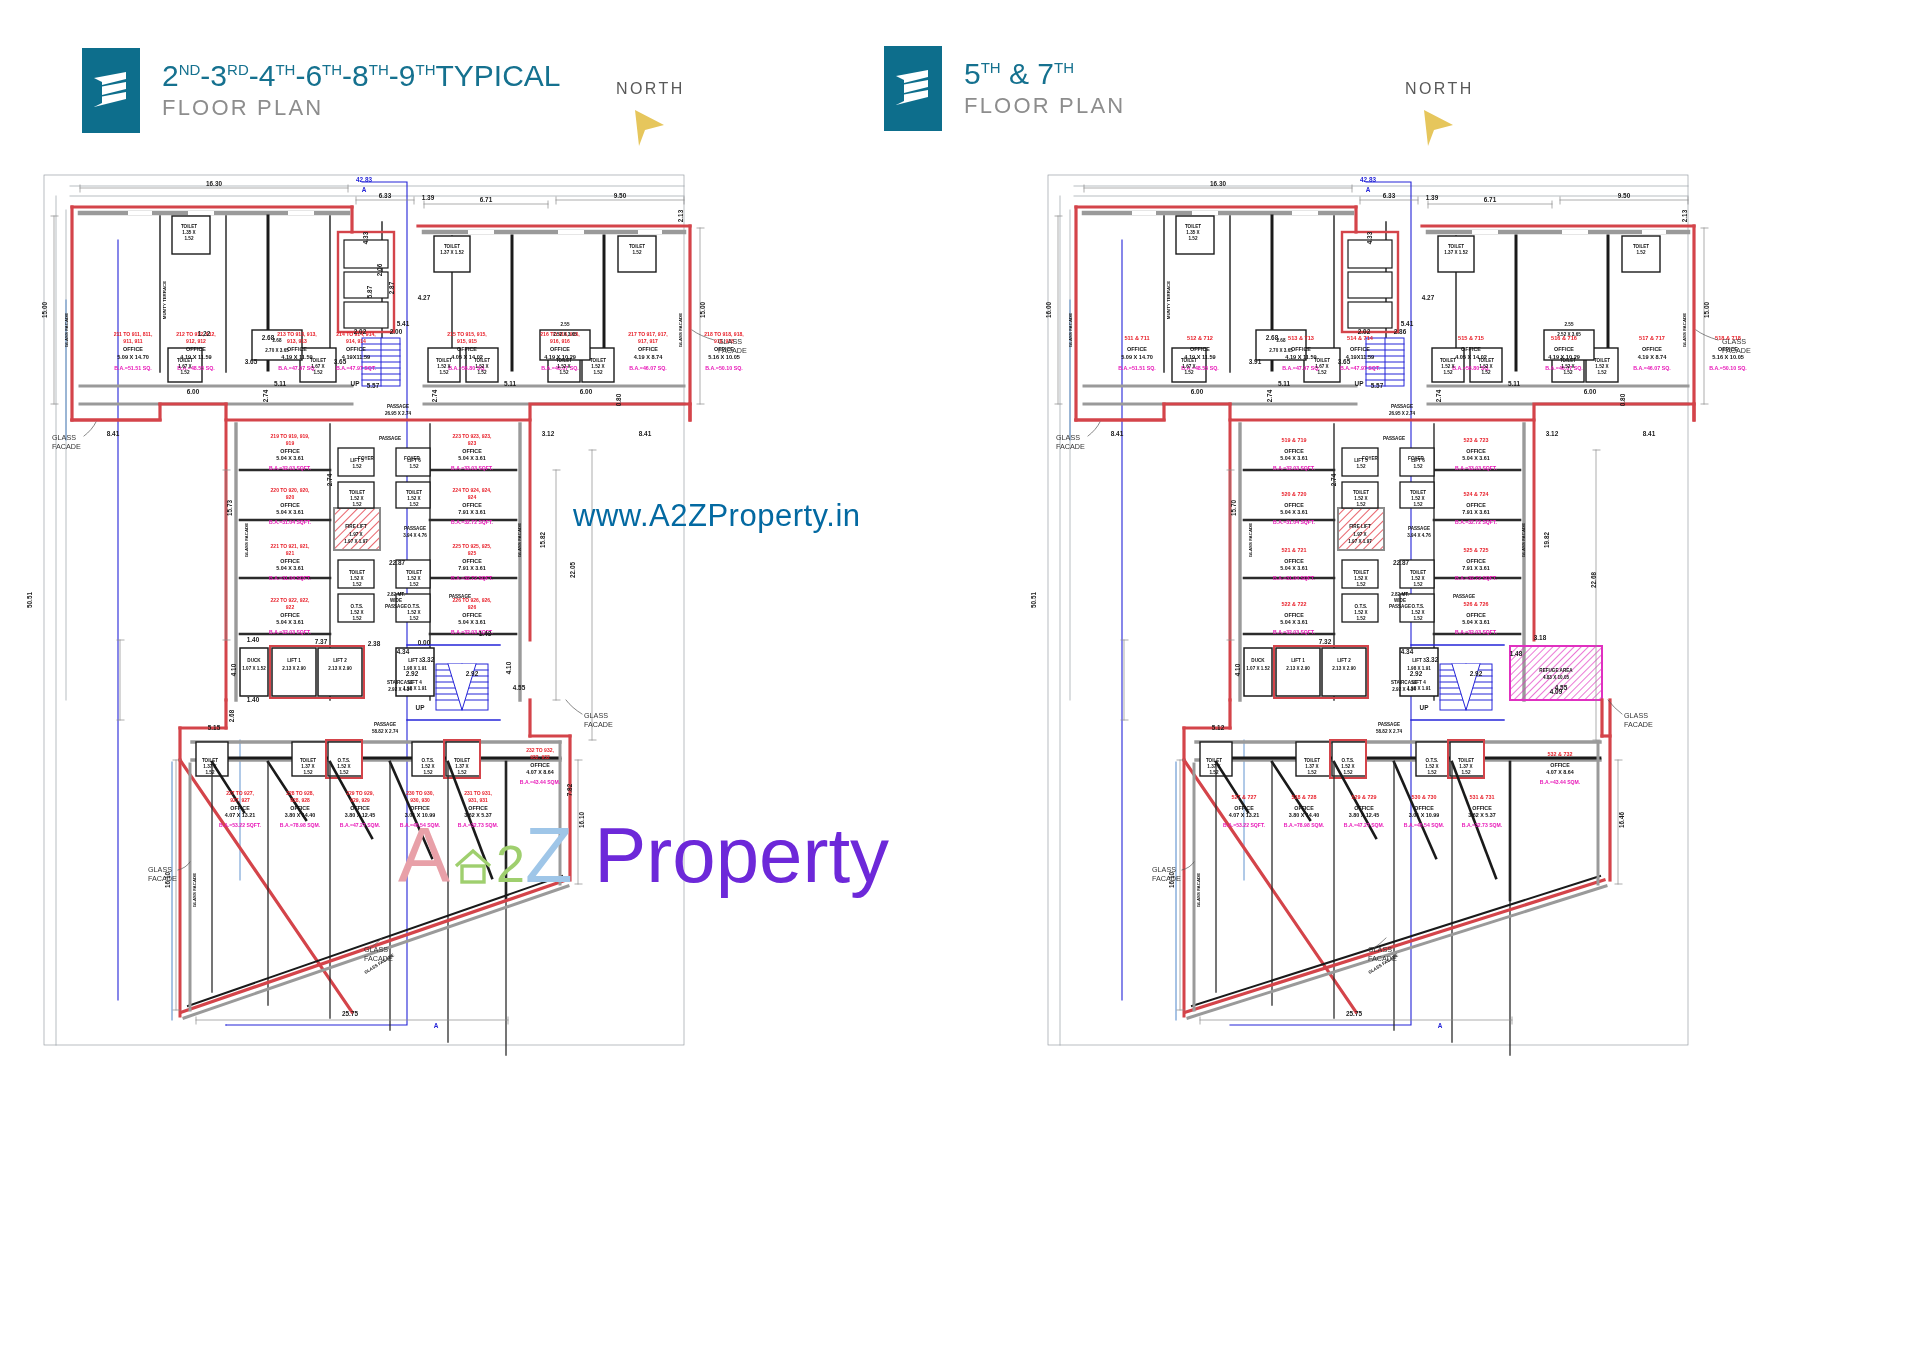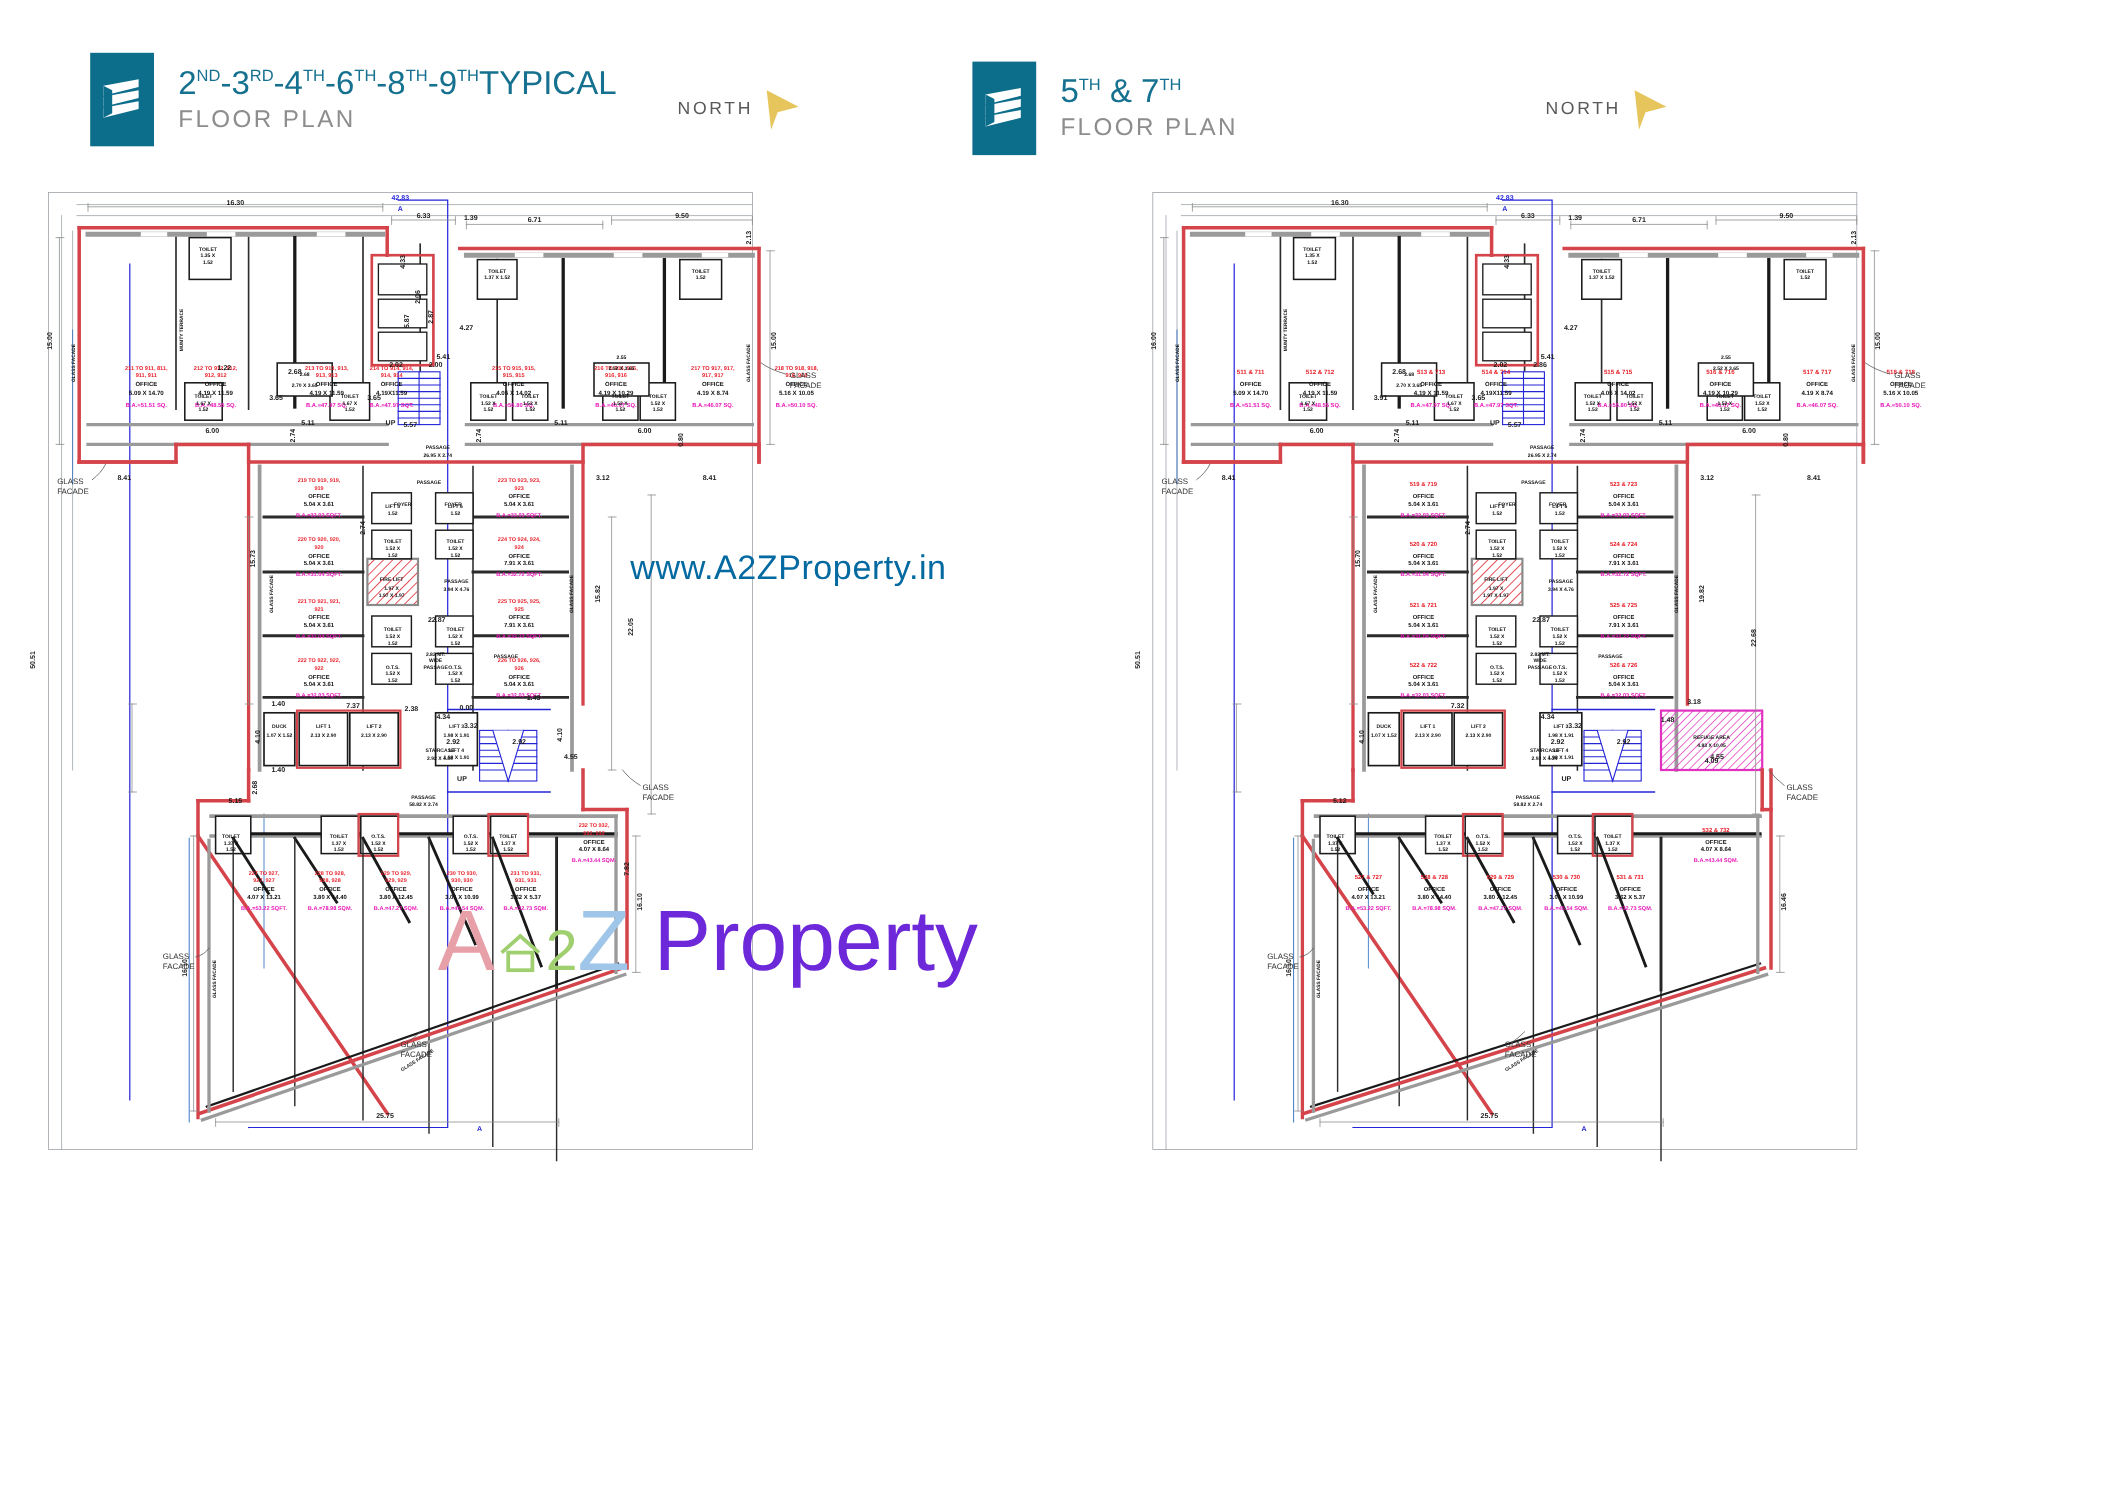--- a/index.html
+++ b/index.html
@@ -14,21 +14,21 @@
   
   .titleblock{position:absolute;display:flex;align-items:center;}
   .logo-bar{width:58px;height:85px;background:#0d6e8c;position:relative;flex:0 0 auto;}
   .logo-bar svg{position:absolute;left:8px;top:22px;}
   .title-text{margin-left:22px;}
   .title-line1{font-size:30px;color:#15718f;letter-spacing:0px;white-space:nowrap;line-height:1.05;font-weight:400;}
   .title-line1 sup{font-size:15px;vertical-align:super;letter-spacing:0;}
   .title-line2{font-size:22px;color:#8d8d8d;letter-spacing:2.2px;margin-top:4px;}
 
   
-  .north{position:absolute;display:flex;align-items:center;gap:10px;}
+  .north{position:absolute;display:flex;align-items:center;gap:10px;flex-direction:column;}
   .north-label{font-size:16px;color:#595959;letter-spacing:2.4px;}
 
   
   .drawing{position:absolute;}
   .drawing svg{display:block;}
 
   
   .wm-url{position:absolute;left:573px;top:498px;font-size:31px;color:#0369a1;
           letter-spacing:0.5px;font-family:"Liberation Sans",sans-serif;z-index:40;
           white-space:nowrap;}
@@ -676,21 +676,21 @@
           <text x="364" y="192" fill="#2424d8">A</text>
         </g>
       </g>
     </g>
   </svg>
   </div>
 </div>
 
 <div class="panel right">
 
-  <div class="titleblock" style="left:-76px;top:56px;">
+  <div class="titleblock" style="left:-76px;top:46px;">
     <div class="logo-bar">
       <svg width="42" height="44" viewBox="0 0 42 44" aria-hidden="true">
         <path d="M4 8 L36 2 L36 9 L4 17 Z" fill="#ffffff"></path>
         <path d="M4 18 L36 12 L36 19 L4 27 Z" fill="#ffffff"></path>
         <path d="M4 28 L36 22 L36 29 L4 37 Z" fill="#ffffff"></path>
         <path d="M4 8 L4 37 L12 33 L12 12 Z" fill="#0d6e8c"></path>
       </svg>
     </div>
     <div class="title-text">
       <div class="title-line1">

